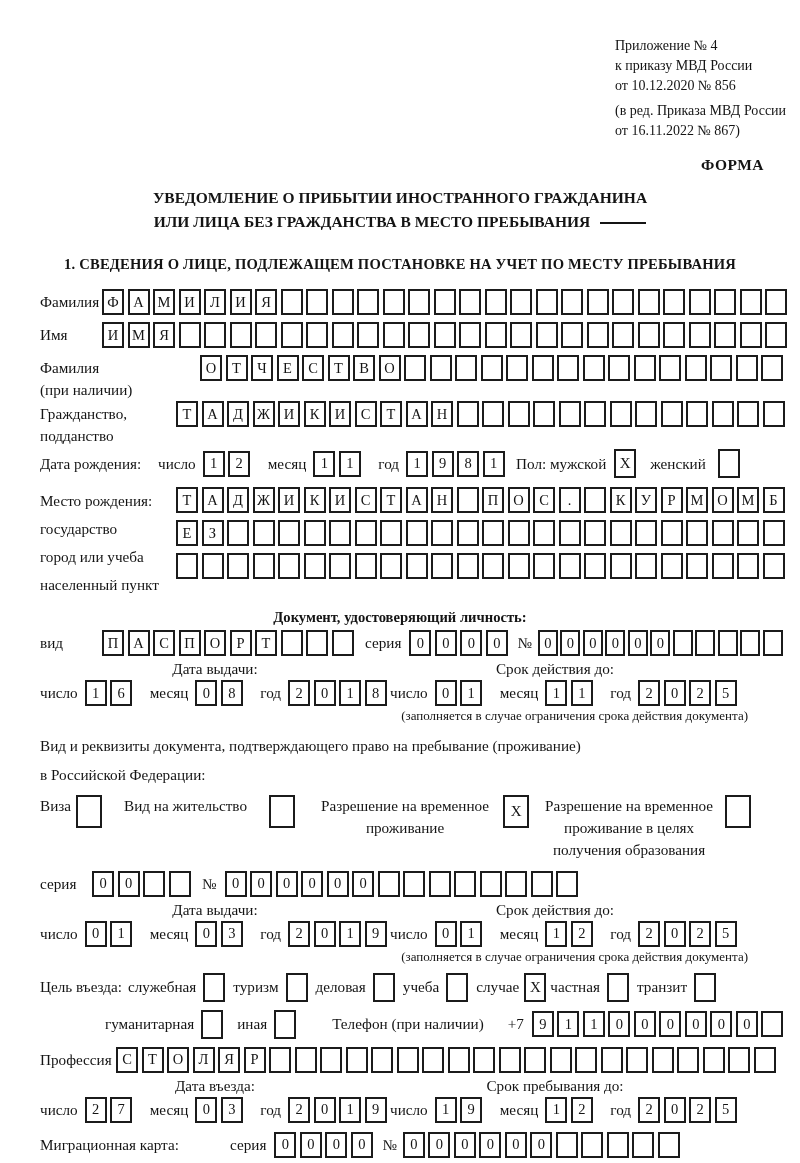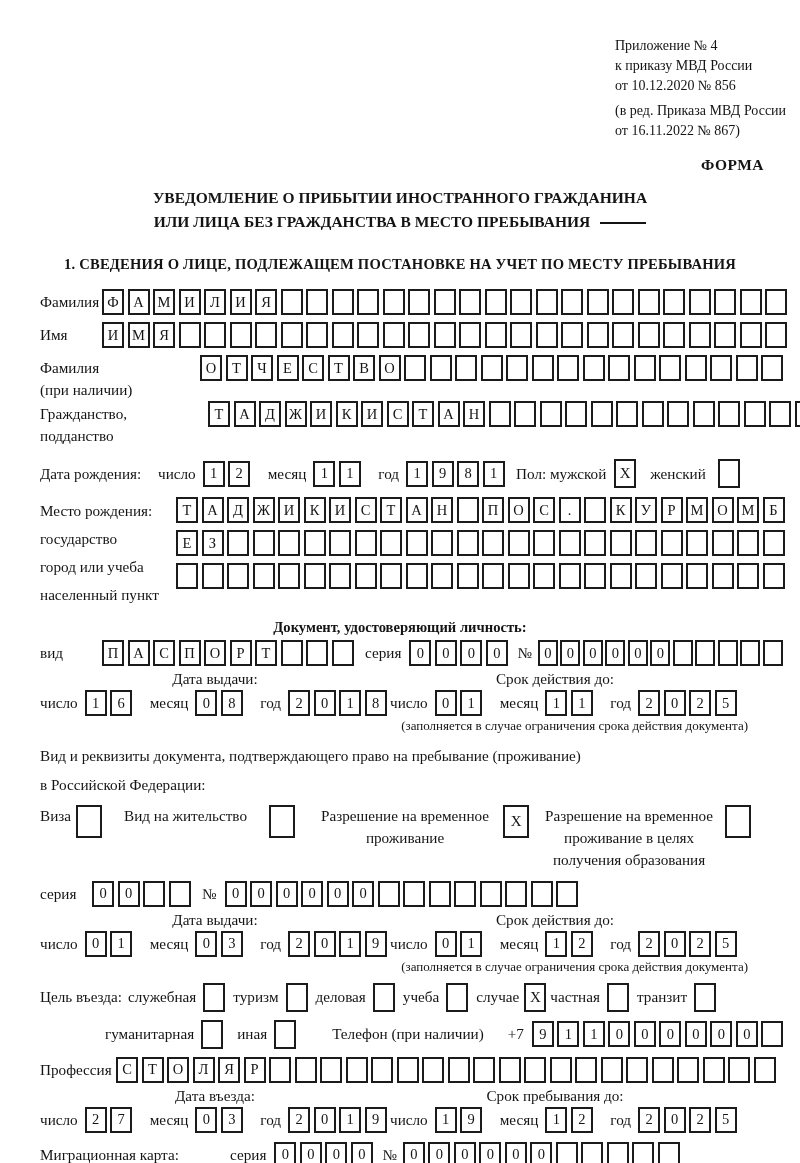--- a/index.html
+++ b/index.html
@@ -158,21 +158,21 @@
         <span class="cell"></span>
         <span class="cell"></span>
         <span class="cell"></span>
         <span class="cell"></span>
         <span class="cell"></span>
         <span class="cell"></span>
         <span class="cell"></span>
       </span>
   </div>
 
-  <div class="frow" style="margin-bottom:14px;gap:32px;">
+  <div class="frow" style="margin-bottom:4px;">
     <span class="w136">
       <span class="lbl2" style="display:block;">Гражданство,</span>
       <span class="lbl2" style="display:block;">подданство</span>
     </span>
     <span class="cells">
         <span class="cell">Т</span>
         <span class="cell">А</span>
         <span class="cell">Д</span>
         <span class="cell">Ж</span>
         <span class="cell">И</span>

